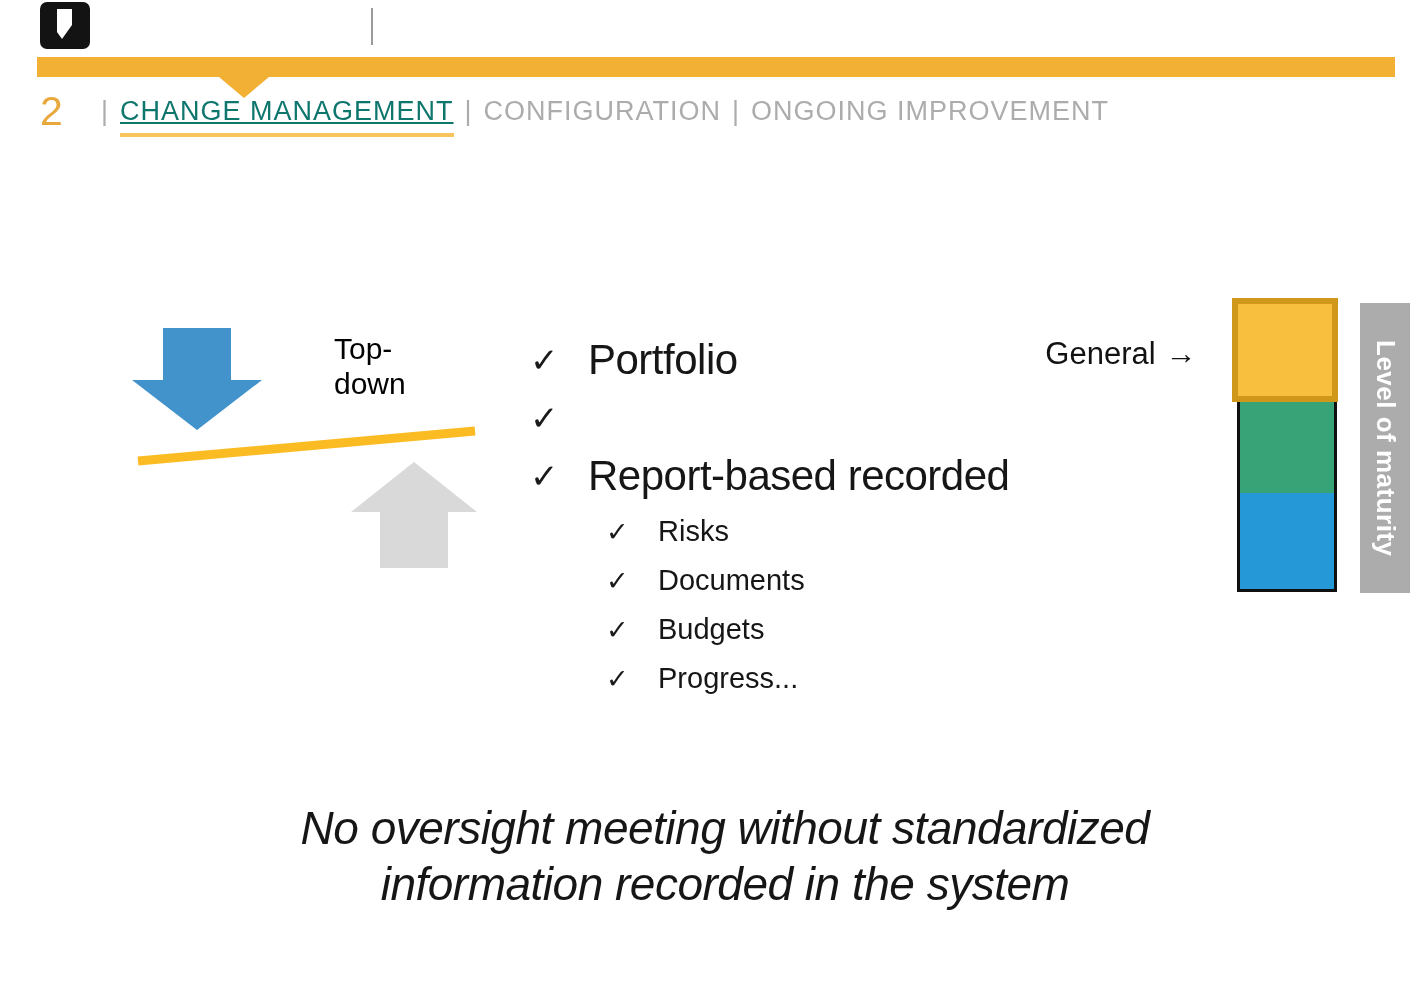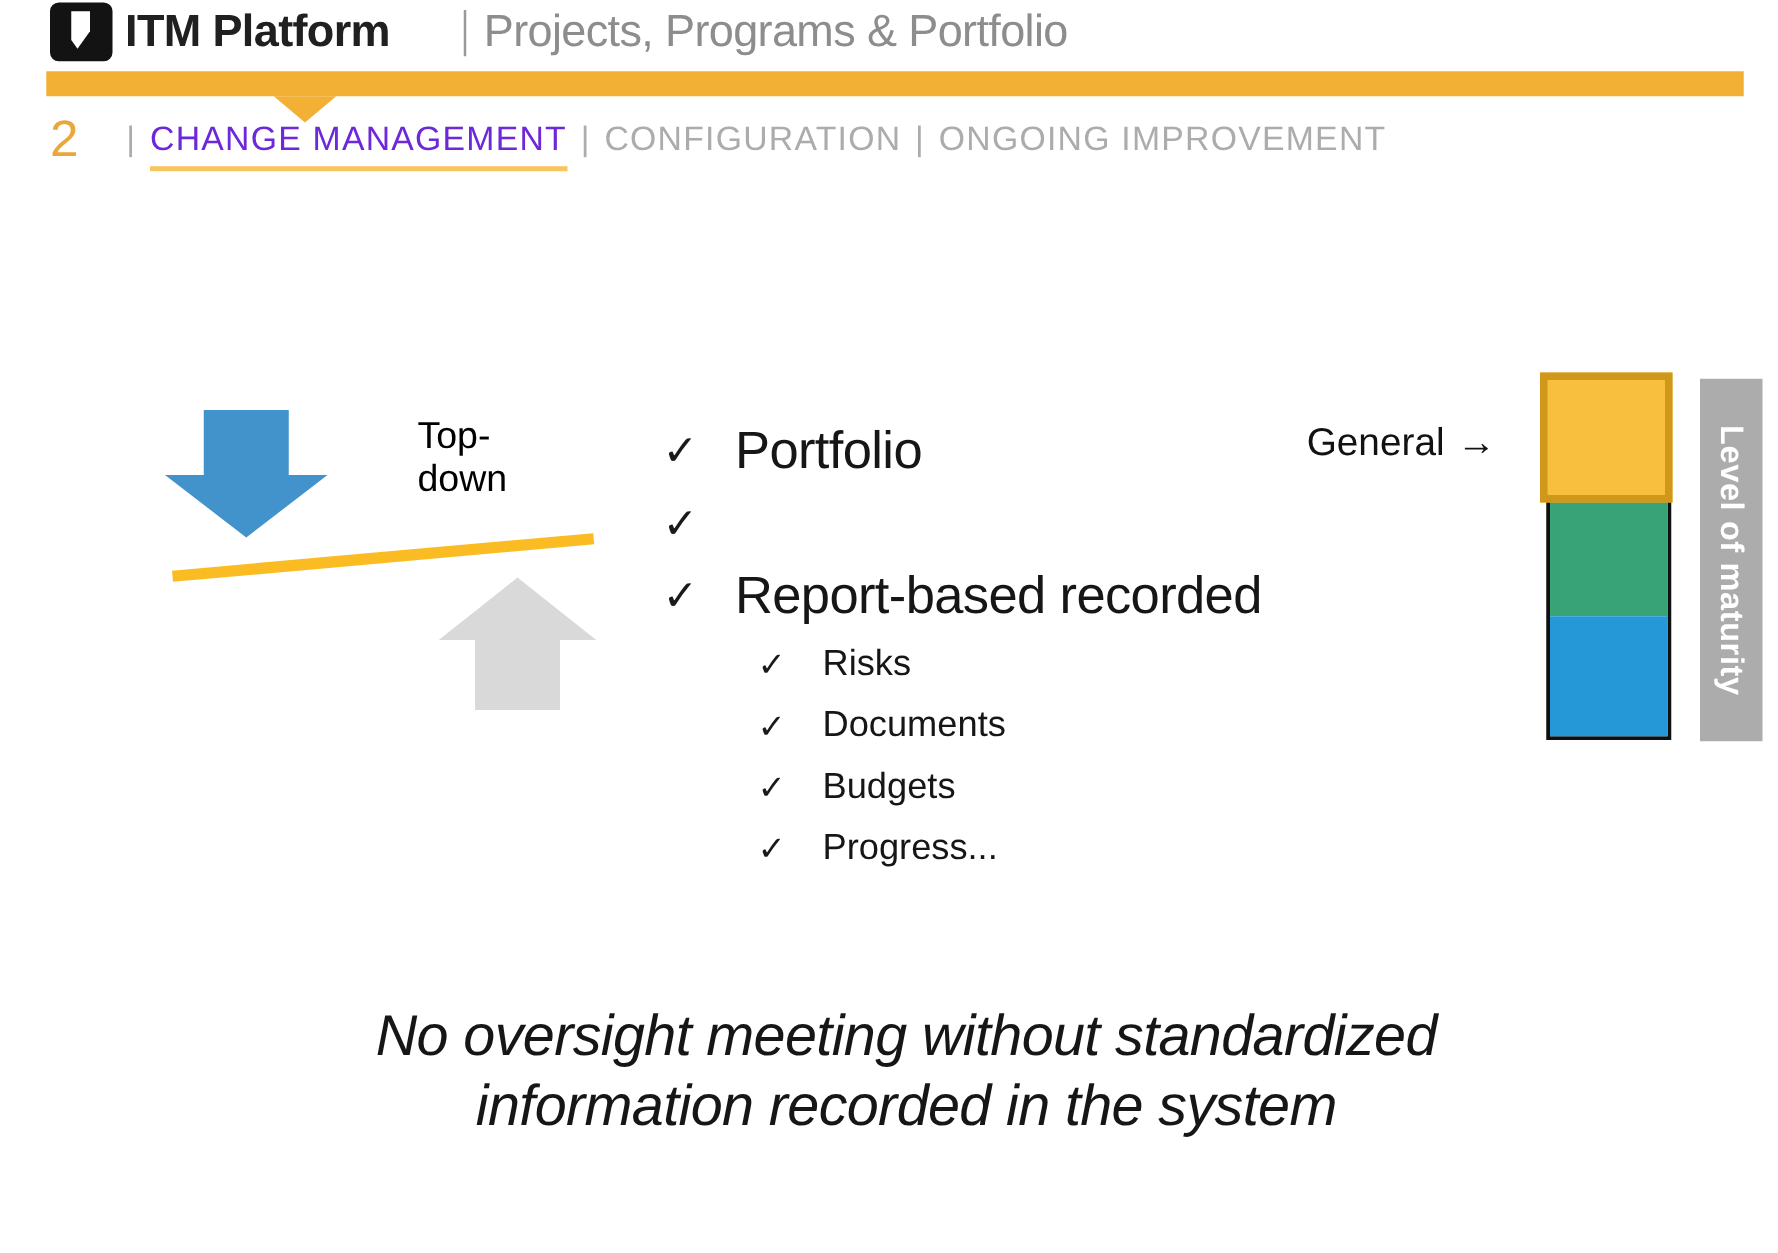--- a/index.html
+++ b/index.html
@@ -45,21 +45,21 @@
     font-size:41px;color:#E9A83C;
   }
   .nav{
     position:absolute;left:90px;top:96px;
     display:flex;align-items:baseline;
     font-size:27px;letter-spacing:1px;color:#ACACAC;
     white-space:nowrap;
   }
   .nav-sep{margin:0 11px;color:#ACACAC;font-weight:400;}
   .nav-item{position:relative;color:#ACACAC;}
-  .nav-item.active{color:#6d28d9;}
+  .nav-item.active{color:#0f766e;text-decoration:underline;}
   .nav-item.active::after{
     content:"";position:absolute;left:0;right:0;bottom:-10px;height:4px;
     background:#F7C55C;
   }
   
   .title{
     position:absolute;left:90px;top:166px;
     font-size:50px;letter-spacing:-1px;color:#161616;
     white-space:nowrap;
   }
@@ -119,23 +119,21 @@
 </head>
 <body>
 
 <div class="slide">
 
   <div class="logo">
     <svg width="50" height="47" viewBox="0 0 50 47">
       <polygon points="17,7 32,7 32,23 22,37 17,30" fill="#ffffff"></polygon>
     </svg>
   </div>
-  <div class="brand">ITM Platform</div>
   <div class="brand-divider"></div>
-  <div class="tagline">Projects, Programs &amp; Portfolio</div>
 
   <div class="band"></div>
   <div class="band-pointer"></div>
 
   <div class="step-number">2</div>
   <div class="nav">
     <span class="nav-sep">|</span>
     <span class="nav-item active">CHANGE MANAGEMENT</span>
     <span class="nav-sep">|</span>
     <span class="nav-item">CONFIGURATION</span>

